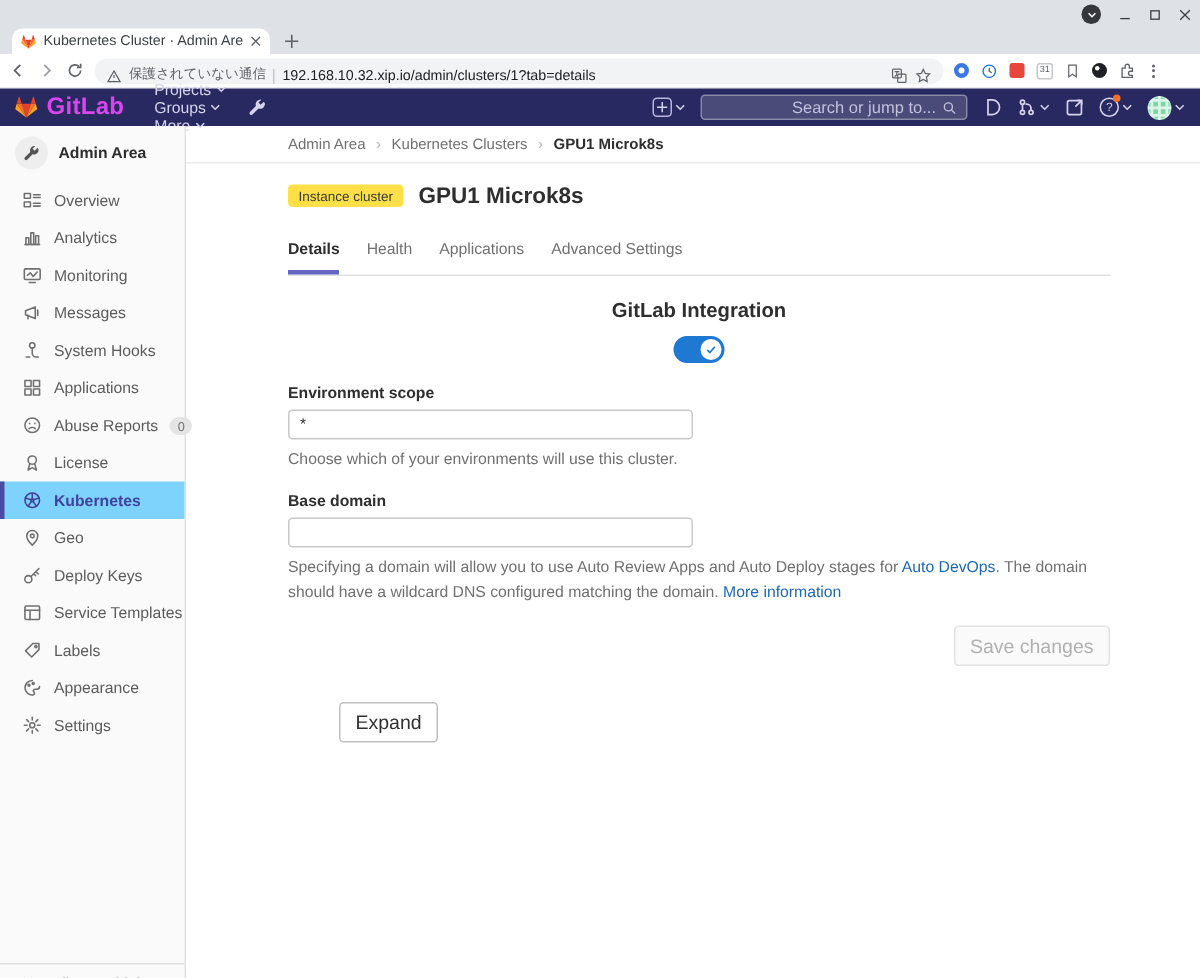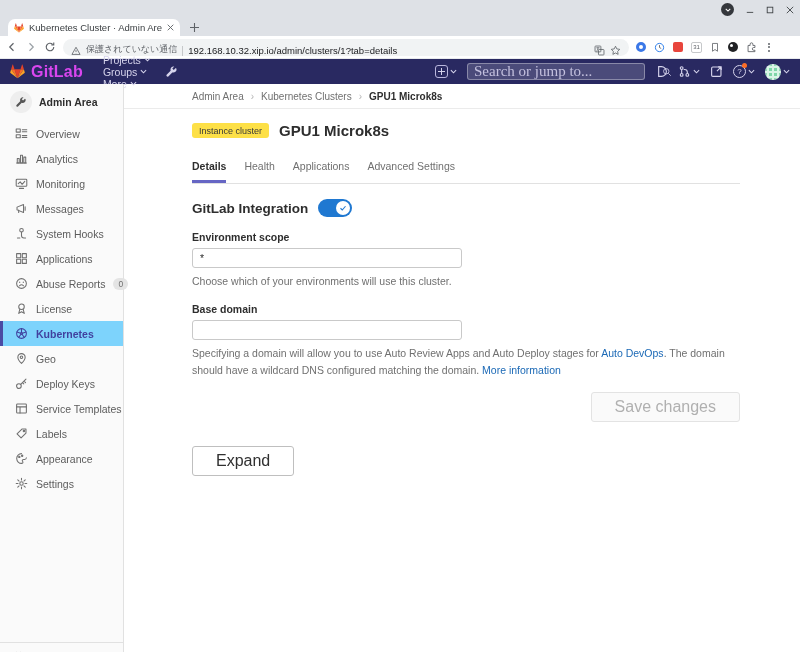--- a/index.html
+++ b/index.html
@@ -38,22 +38,22 @@
   .gl-nav { height:25px; background:#292961; display:flex; align-items:center; padding:0 10px; gap:6px; color:#d6d4ec; }
   .gl-logo { display:flex; align-items:center; gap:6px; margin-right:8px; }
   .gl-wordmark { color:#d946ef; font-size:16px; font-weight:bold; letter-spacing:.2px; }
   .gl-menu { display:flex; align-items:center; gap:3px; font-size:10.5px; padding:0 6px; color:#d6d4ec; }
   .gl-wrench { margin-left:2px; color:#d6d4ec; }
   .gl-right { margin-left:auto; display:flex; align-items:center; gap:10px; }
   .plus-box { display:flex; align-items:center; gap:2px; }
   .plus-sq { width:13px; height:13px; border:1.2px solid #b9b6dd; border-radius:3px; display:flex; align-items:center; justify-content:center; }
   .gl-search { width:178px; height:17px; background:rgba(255,255,255,.16); border:1px solid rgba(255,255,255,.35);
                border-radius:3px; display:flex; align-items:center; padding:0 6px; gap:4px; }
-  .gl-search input { flex:1; border:none; background:transparent; outline:none; font-size:15px; color:#e8e6f5;
-                     font-family:Liberation Serif, serif; }
+  .gl-search input { flex:1; border:none; background:transparent; outline:none; font-size:11px; color:#e8e6f5;
+                     font-family:Liberation Sans, sans-serif;text-align:right; }
   .gl-search input::placeholder { color:#c3c0de; }
   .navi { display:flex; align-items:center; gap:2px; position:relative; }
   .help-circ { width:13px; height:13px; border:1.2px solid #d6d4ec; border-radius:50%; font-size:8px;
                display:flex; align-items:center; justify-content:center; position:relative; }
   .red-dot { position:absolute; width:5px; height:5px; background:#fc6d26; border-radius:50%; top:-2px; right:-2px; }
   .avatar { width:16px; height:16px; border-radius:50%; background:#7ed6a8;
             background-image:linear-gradient(#d9f5e6 2px,transparent 2px),linear-gradient(90deg,#d9f5e6 2px,transparent 2px);
             background-size:5px 5px; background-position:1px 1px; border:1px solid rgba(255,255,255,.4); }
 
   
@@ -79,32 +79,32 @@
                 font-size:10px; color:#707070; border-bottom:1px solid #ebebeb; }
   .bc-item.last { color:#2e2e2e; font-weight:bold; }
   .bc-sep { color:#b5b5b5; }
   .content { padding:0 60px 0 68px; }
   .page-head { display:flex; align-items:center; gap:10px; margin-top:13px; }
   .cluster-badge { background:#fde047; color:#383838; font-size:9px; padding:2.5px 7px; border-radius:3px; }
   .page-title { font-size:15px; font-weight:bold; color:#2e2e2e; }
   .tabs { display:flex; gap:18px; margin-top:21px; border-bottom:1px solid #e1e1e1; }
   .tab-link { font-size:10.5px; color:#707070; padding-bottom:8px; border-bottom:3px solid transparent; }
   .tab-link.active { color:#2e2e2e; font-weight:bold; border-bottom-color:#6666c4; }
-  .sec-head { display:flex; align-items:center; gap:10px; margin-top:15px; }
+  .sec-head { display:flex; align-items:center; gap:10px; margin-top:15px;flex-direction:column; }
   .sec-title { font-size:13.5px; font-weight:bold; color:#2e2e2e; }
   .toggle { width:34px; height:18px; border-radius:9px; background:#1f78d1; position:relative; }
   .toggle-knob { position:absolute; right:2px; top:2px; width:14px; height:14px; border-radius:50%; background:#fff;
                  display:flex; align-items:center; justify-content:center; color:#1f78d1; }
   .fld-label { display:block; font-size:10.5px; font-weight:bold; color:#2e2e2e; margin-top:14px; }
   .fld-input { width:270px; height:20px; border:1px solid #c9c9c9; border-radius:3px; margin-top:5px;
                font-size:10.5px; color:#2e2e2e; padding:0 7px; font-family:inherit; background:#fff; }
   .fld-help { font-size:10.5px; color:#707070; margin-top:5px; line-height:1.55; max-width:560px; }
   a.lnk { color:#1b69b6; text-decoration:none; }
   .save-row { display:flex; justify-content:flex-end; margin-top:14px; }
-  .btn { font-size:16px; border-radius:3px; padding:5px 23px; font-family:inherit; }
+  .btn { font-size:13px; border-radius:3px; padding:5px 10px; font-family:inherit;margin-left:34px; }
   .btn-disabled { background:#fafafa; border:1px solid #e3e3e3; color:#b0b0b0; }
   .btn-default { background:#fff; border:1px solid #bfbfbf; color:#303030; }
   .provider { margin-top:24px; display:flex; align-items:flex-start; }
   .provider-txt { flex:1; }
   .provider-desc { font-size:10.5px; color:#444; margin-top:7px; }
 </style>
 </head>
 <body>
 
 <div class="tabstrip">

